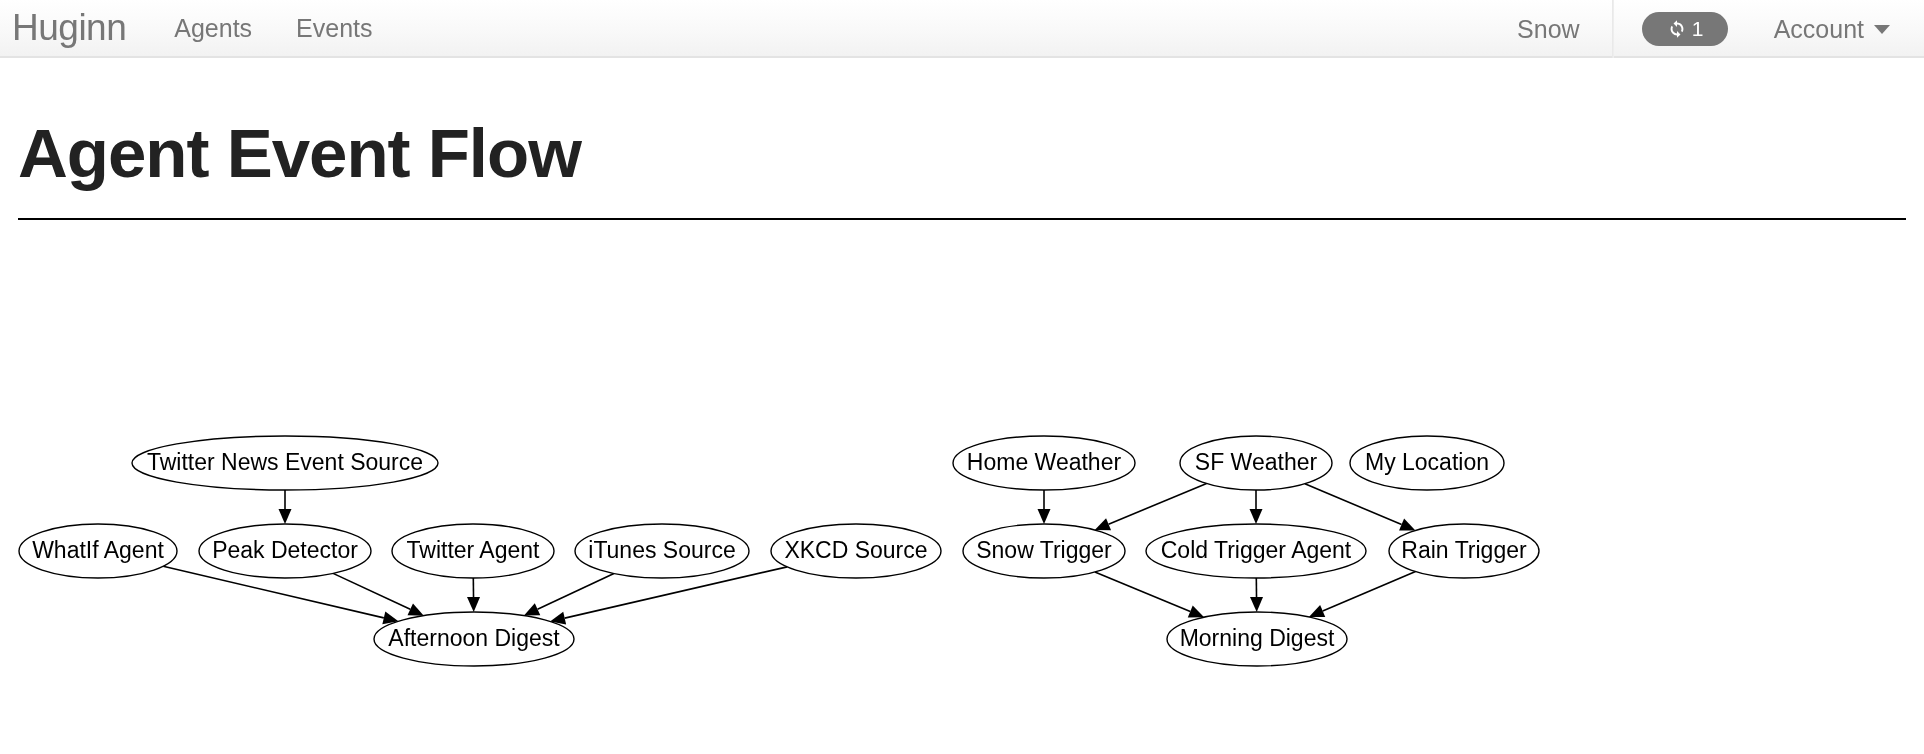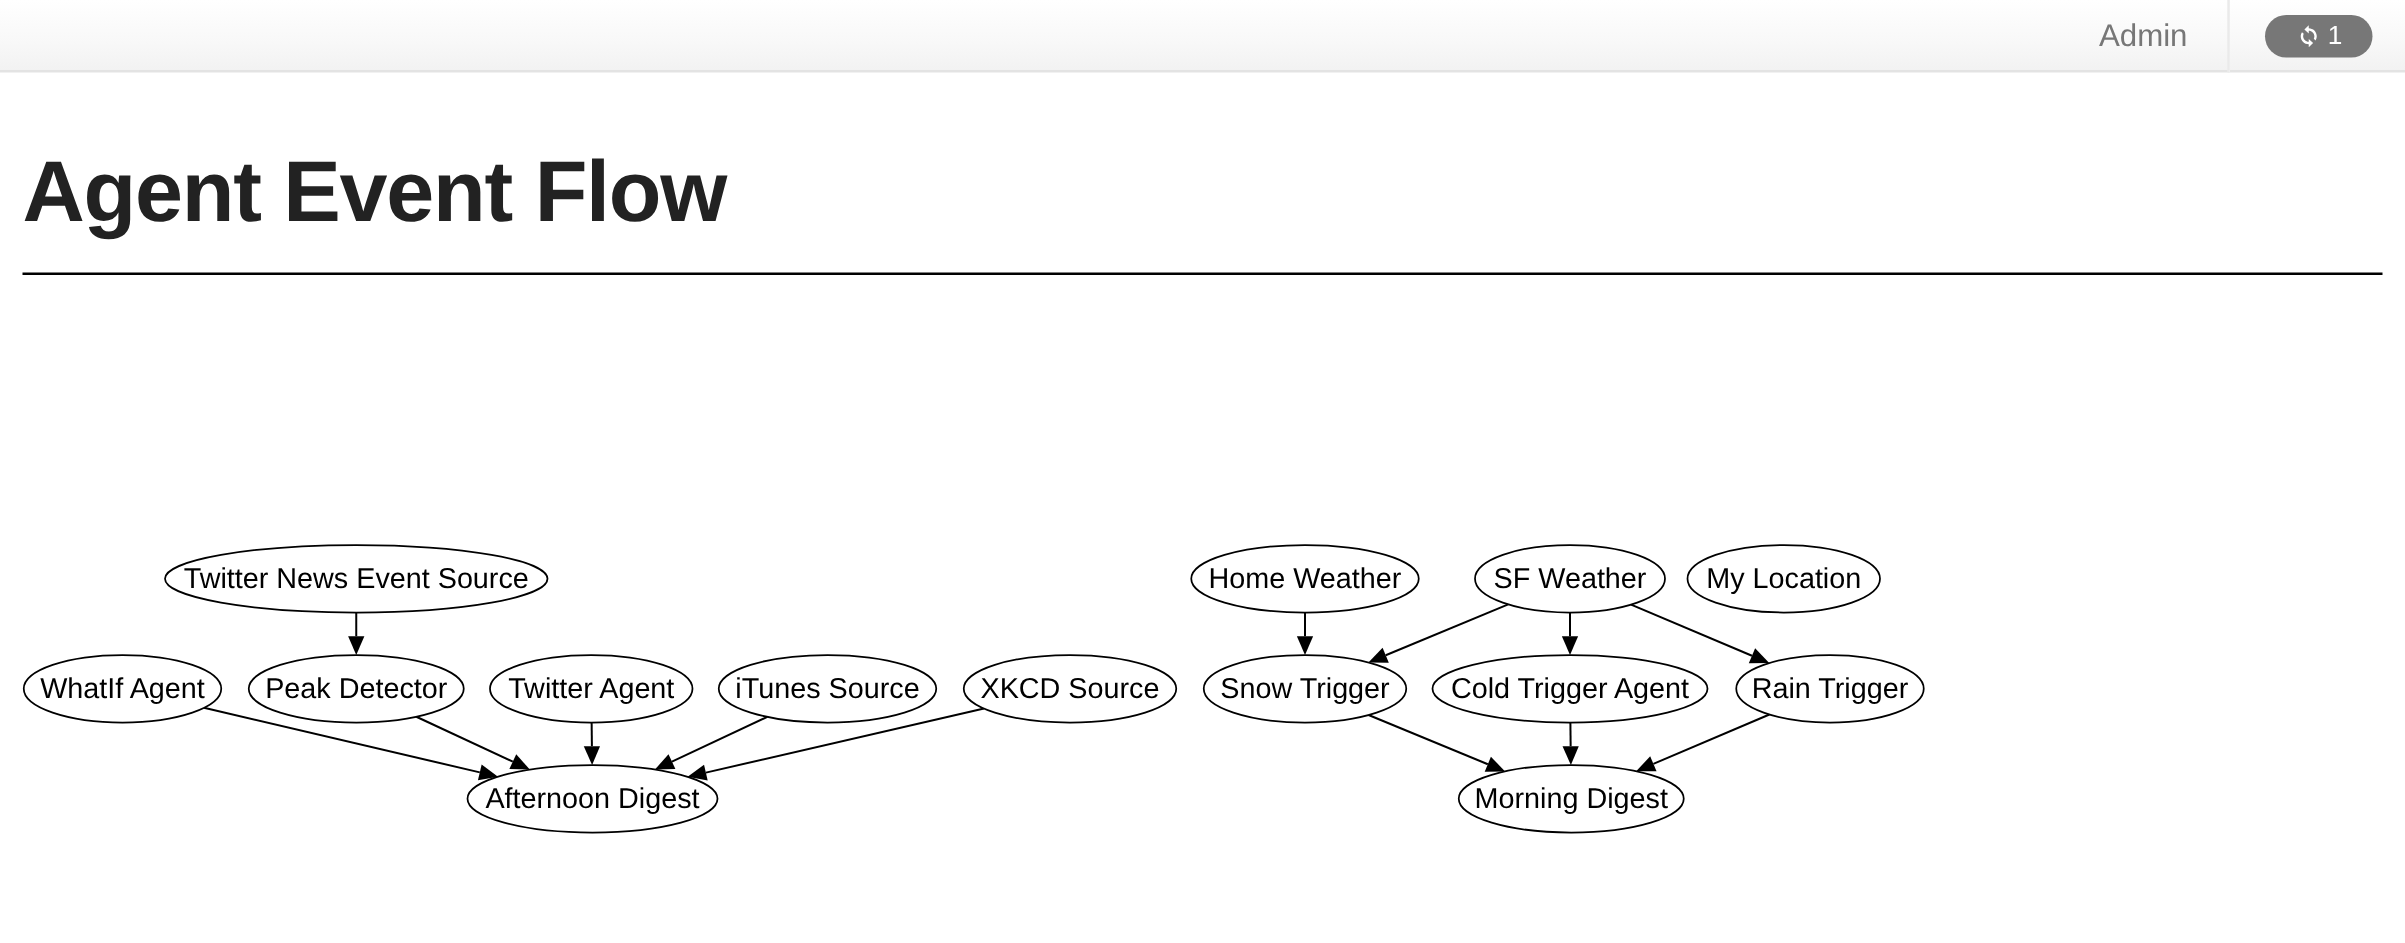--- a/index.html
+++ b/index.html
@@ -180,33 +180,42 @@
     stroke: #000000;
     stroke-width: 1.6;
     fill: none;
   }
   .edge-head { fill: #000000; }
 </style>
 </head>
 <body>
 
 <div class="navbar">
+  <div class="navbar-left">
+    <a class="brand" href="#">Huginn</a>
+    <a class="nav-link" href="#">Agents</a>
+    <a class="nav-link" href="#">Events</a>
+  </div>
 
   <div class="navbar-right">
-    <a class="nav-right-link" href="#">Admin</a>
+    <a class="nav-right-link" href="#">Snow</a>
     <div class="nav-divider"></div>
     <div class="badge-cell">
       <div class="event-badge">
         <span>
           <svg width="22" height="22" viewBox="0 0 24 24" aria-hidden="true">
             <path fill="#ffffff" d="M12 5V2.5L8.2 6.1 12 9.7V7.2c2.7 0 4.9 2.2 4.9 4.8 0 .8-.2 1.5-.5 2.2l1.5 1.4c.7-1 1.1-2.3 1.1-3.6 0-3.9-3.2-7-7-7zm0 11.8c-2.7 0-4.9-2.2-4.9-4.8 0-.8.2-1.5.5-2.2L6.1 8.4C5.4 9.4 5 10.7 5 12c0 3.9 3.2 7 7 7v2.5l3.8-3.6-3.8-3.6v2.5z"></path>
           </svg>
         </span>
         <span>1</span>
       </div>
+    </div>
+    <div class="account-wrap">
+      <a class="nav-right-link" href="#">Account</a>
+      <span class="caret"></span>
     </div>
   </div>
 </div>
 
 <div class="container">
   <div class="page-header">
     <h1 class="page-title">Agent Event Flow</h1>
   </div>
 </div>
 

